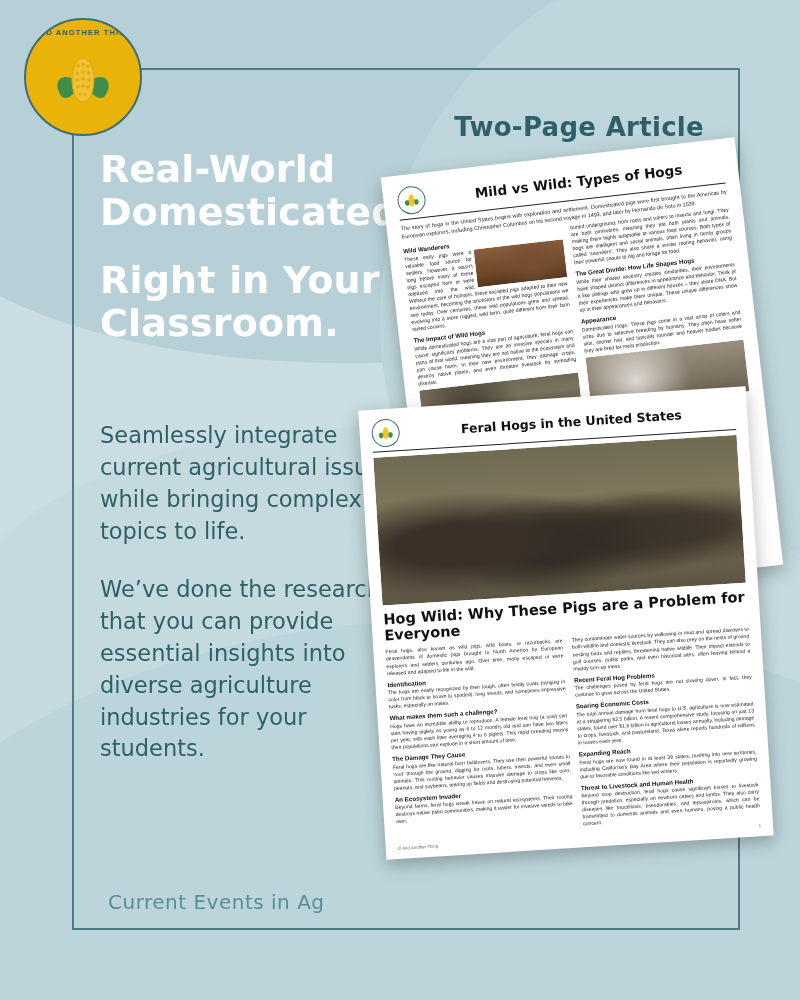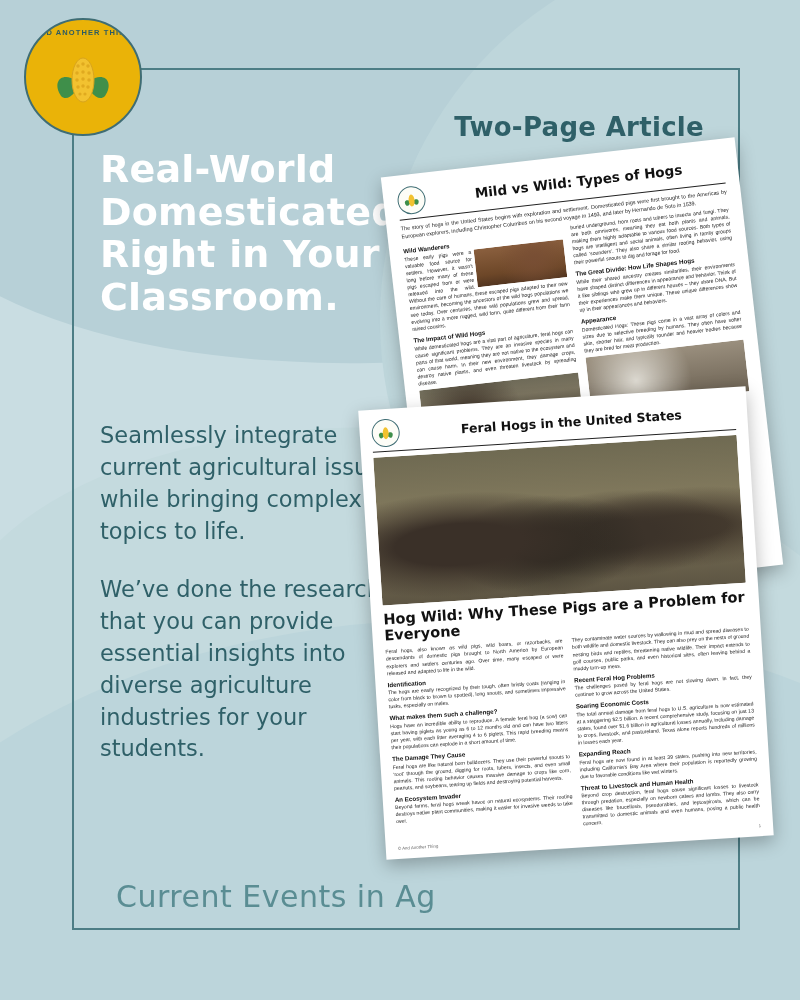--- a/index.html
+++ b/index.html
@@ -100,41 +100,40 @@
     position:absolute;
     left: 100px; top: 148px;
     width: 360px;
     font-family:"DejaVu Sans", sans-serif;
     font-weight: 700;
     font-size: 38px;
     line-height: 1.12;
     color: #ffffff;
     letter-spacing: .2px;
   }
-  .headline .l2 { display:block; }
+  .headline .l2 { display:block; margin-top: 26px; }
 
   .body-copy {
     position:absolute;
     left: 100px; top: 420px;
     width: 315px;
     color: #2f6068;
     font-size: 22.5px;
     line-height: 1.42;
     font-family:"DejaVu Sans", sans-serif;
   }
   .body-copy p { margin: 0 0 26px 0; }
 
   .footer-text {
     position:absolute;
     left: 108px; bottom: 86px;
     color: #5a8d93;
-    font-size: 30px;
+    font-size: 20px;
     letter-spacing: .5px;
     font-family:"DejaVu Sans", sans-serif;
-    margin-left:8px;
   }
 
   
   .doc {
     position:absolute;
     background:#fff;
     box-shadow: 0 6px 18px rgba(0,0,0,.28);
     overflow:hidden;
   }
   .doc-back {

